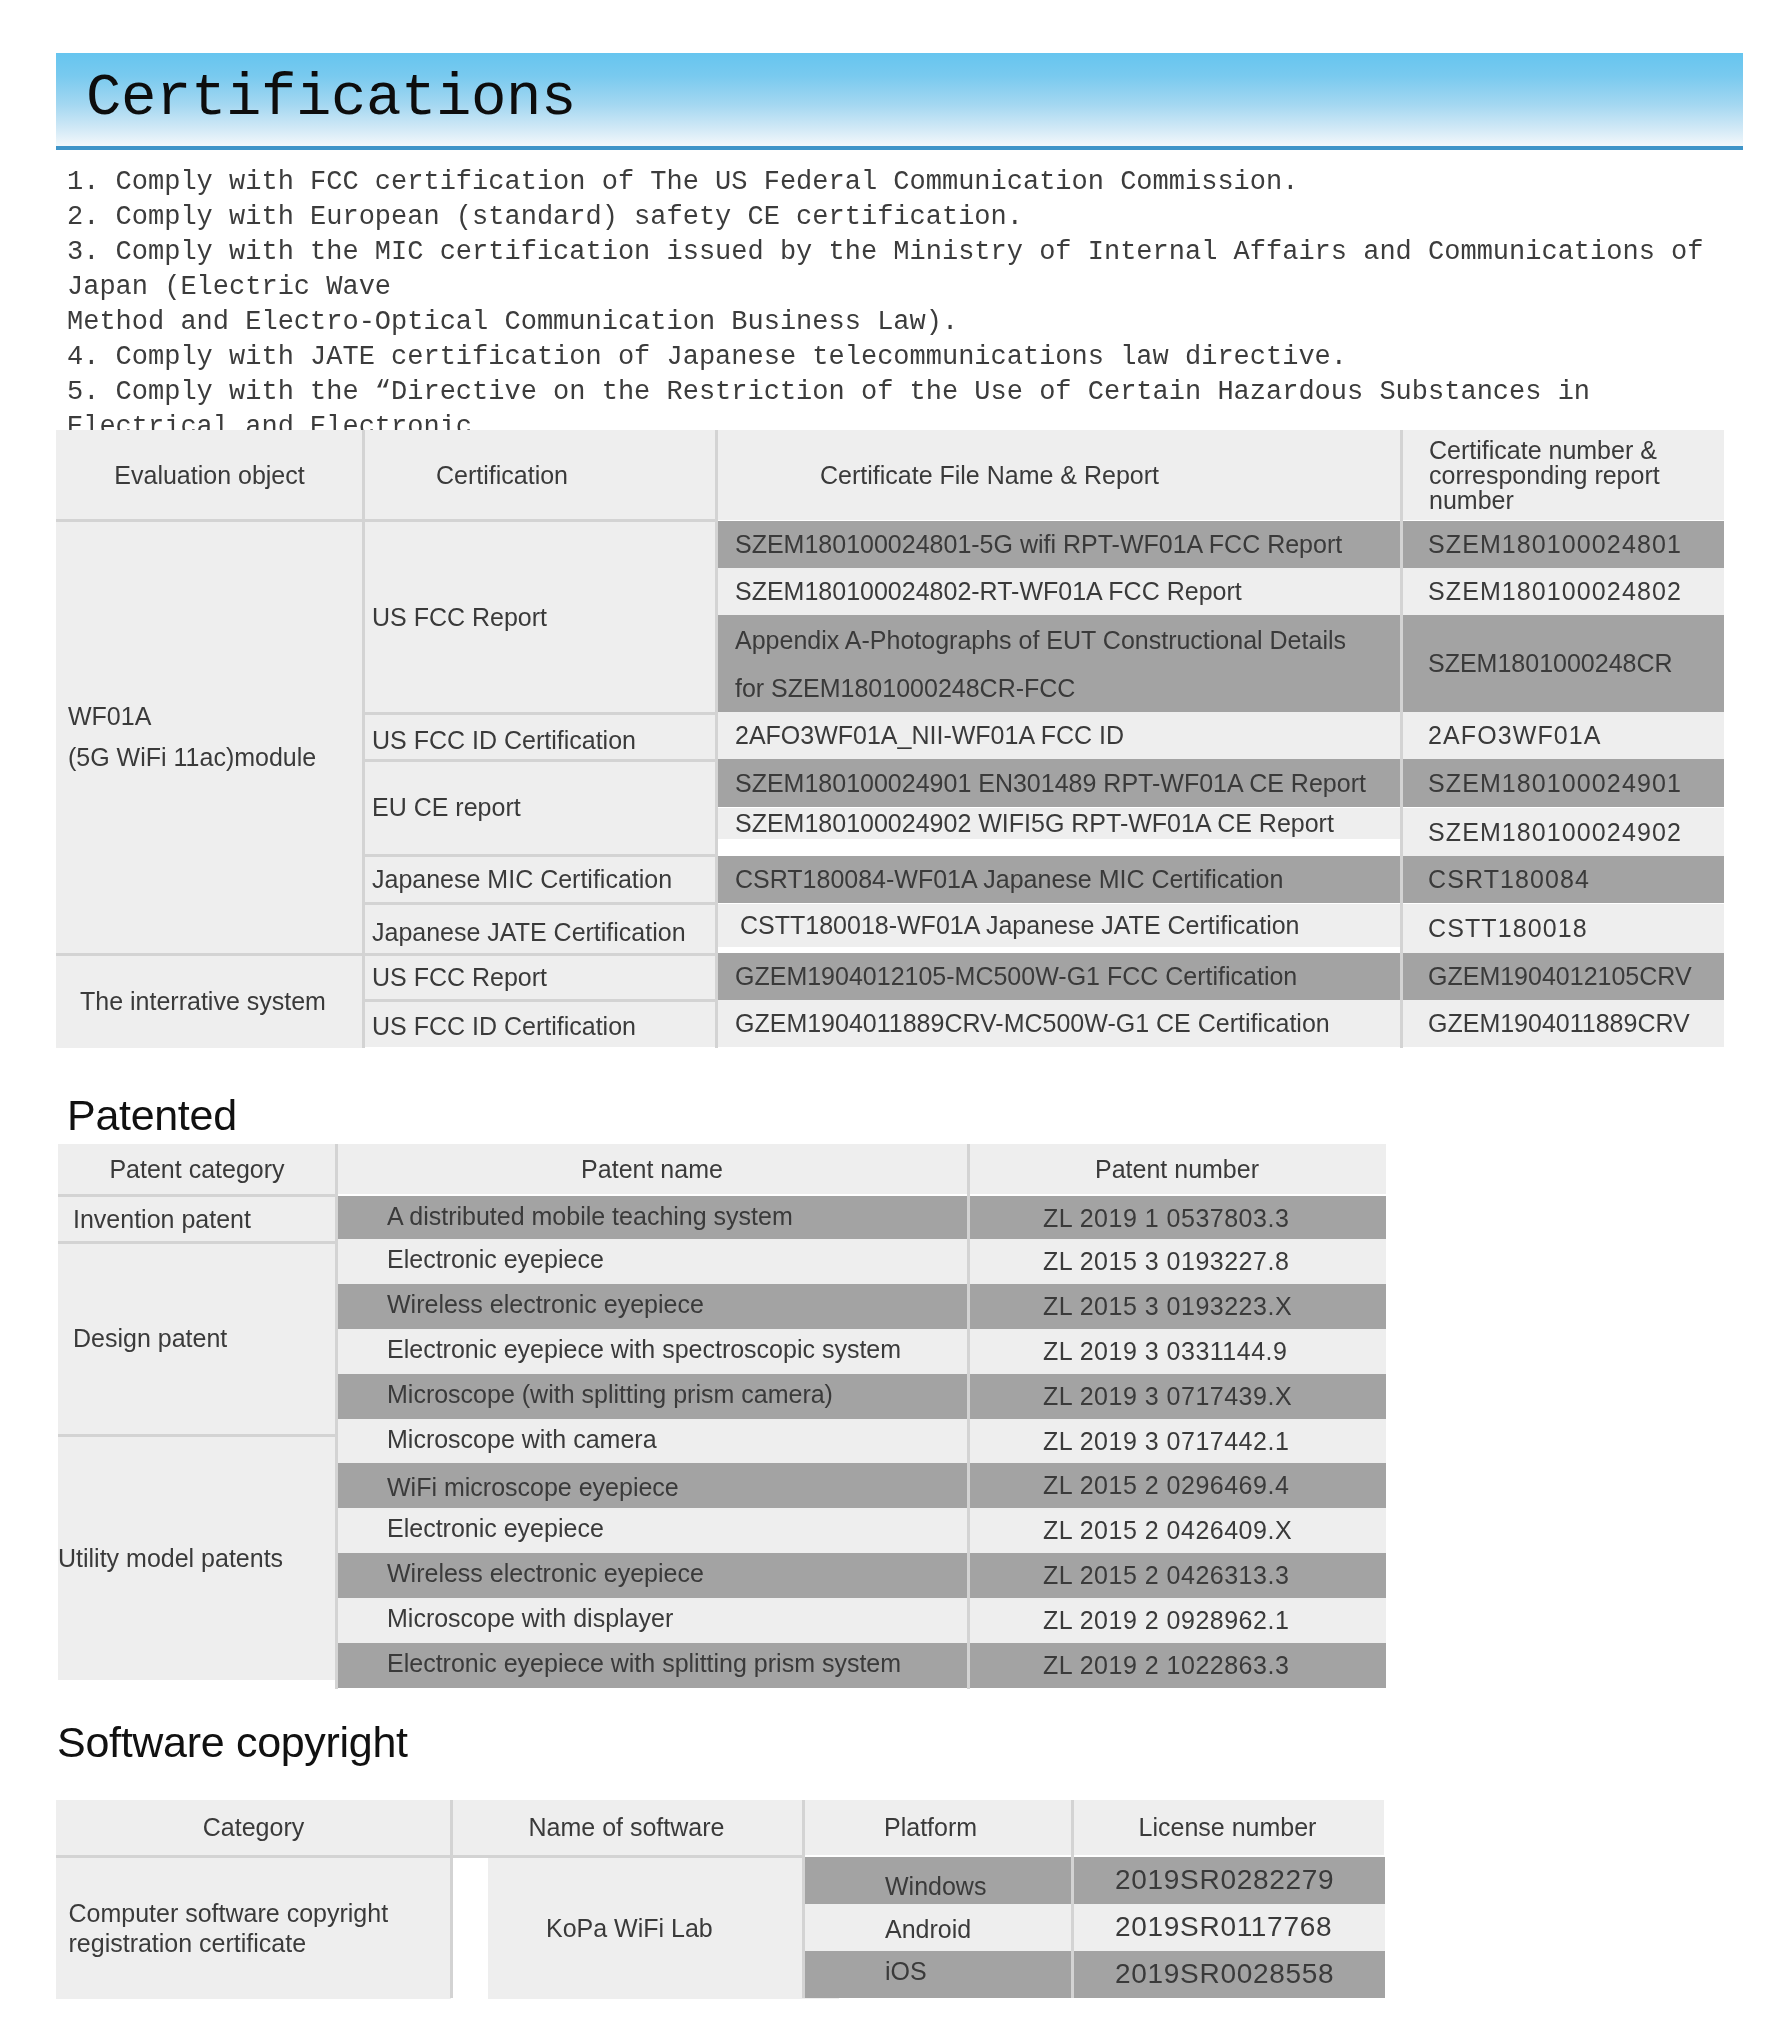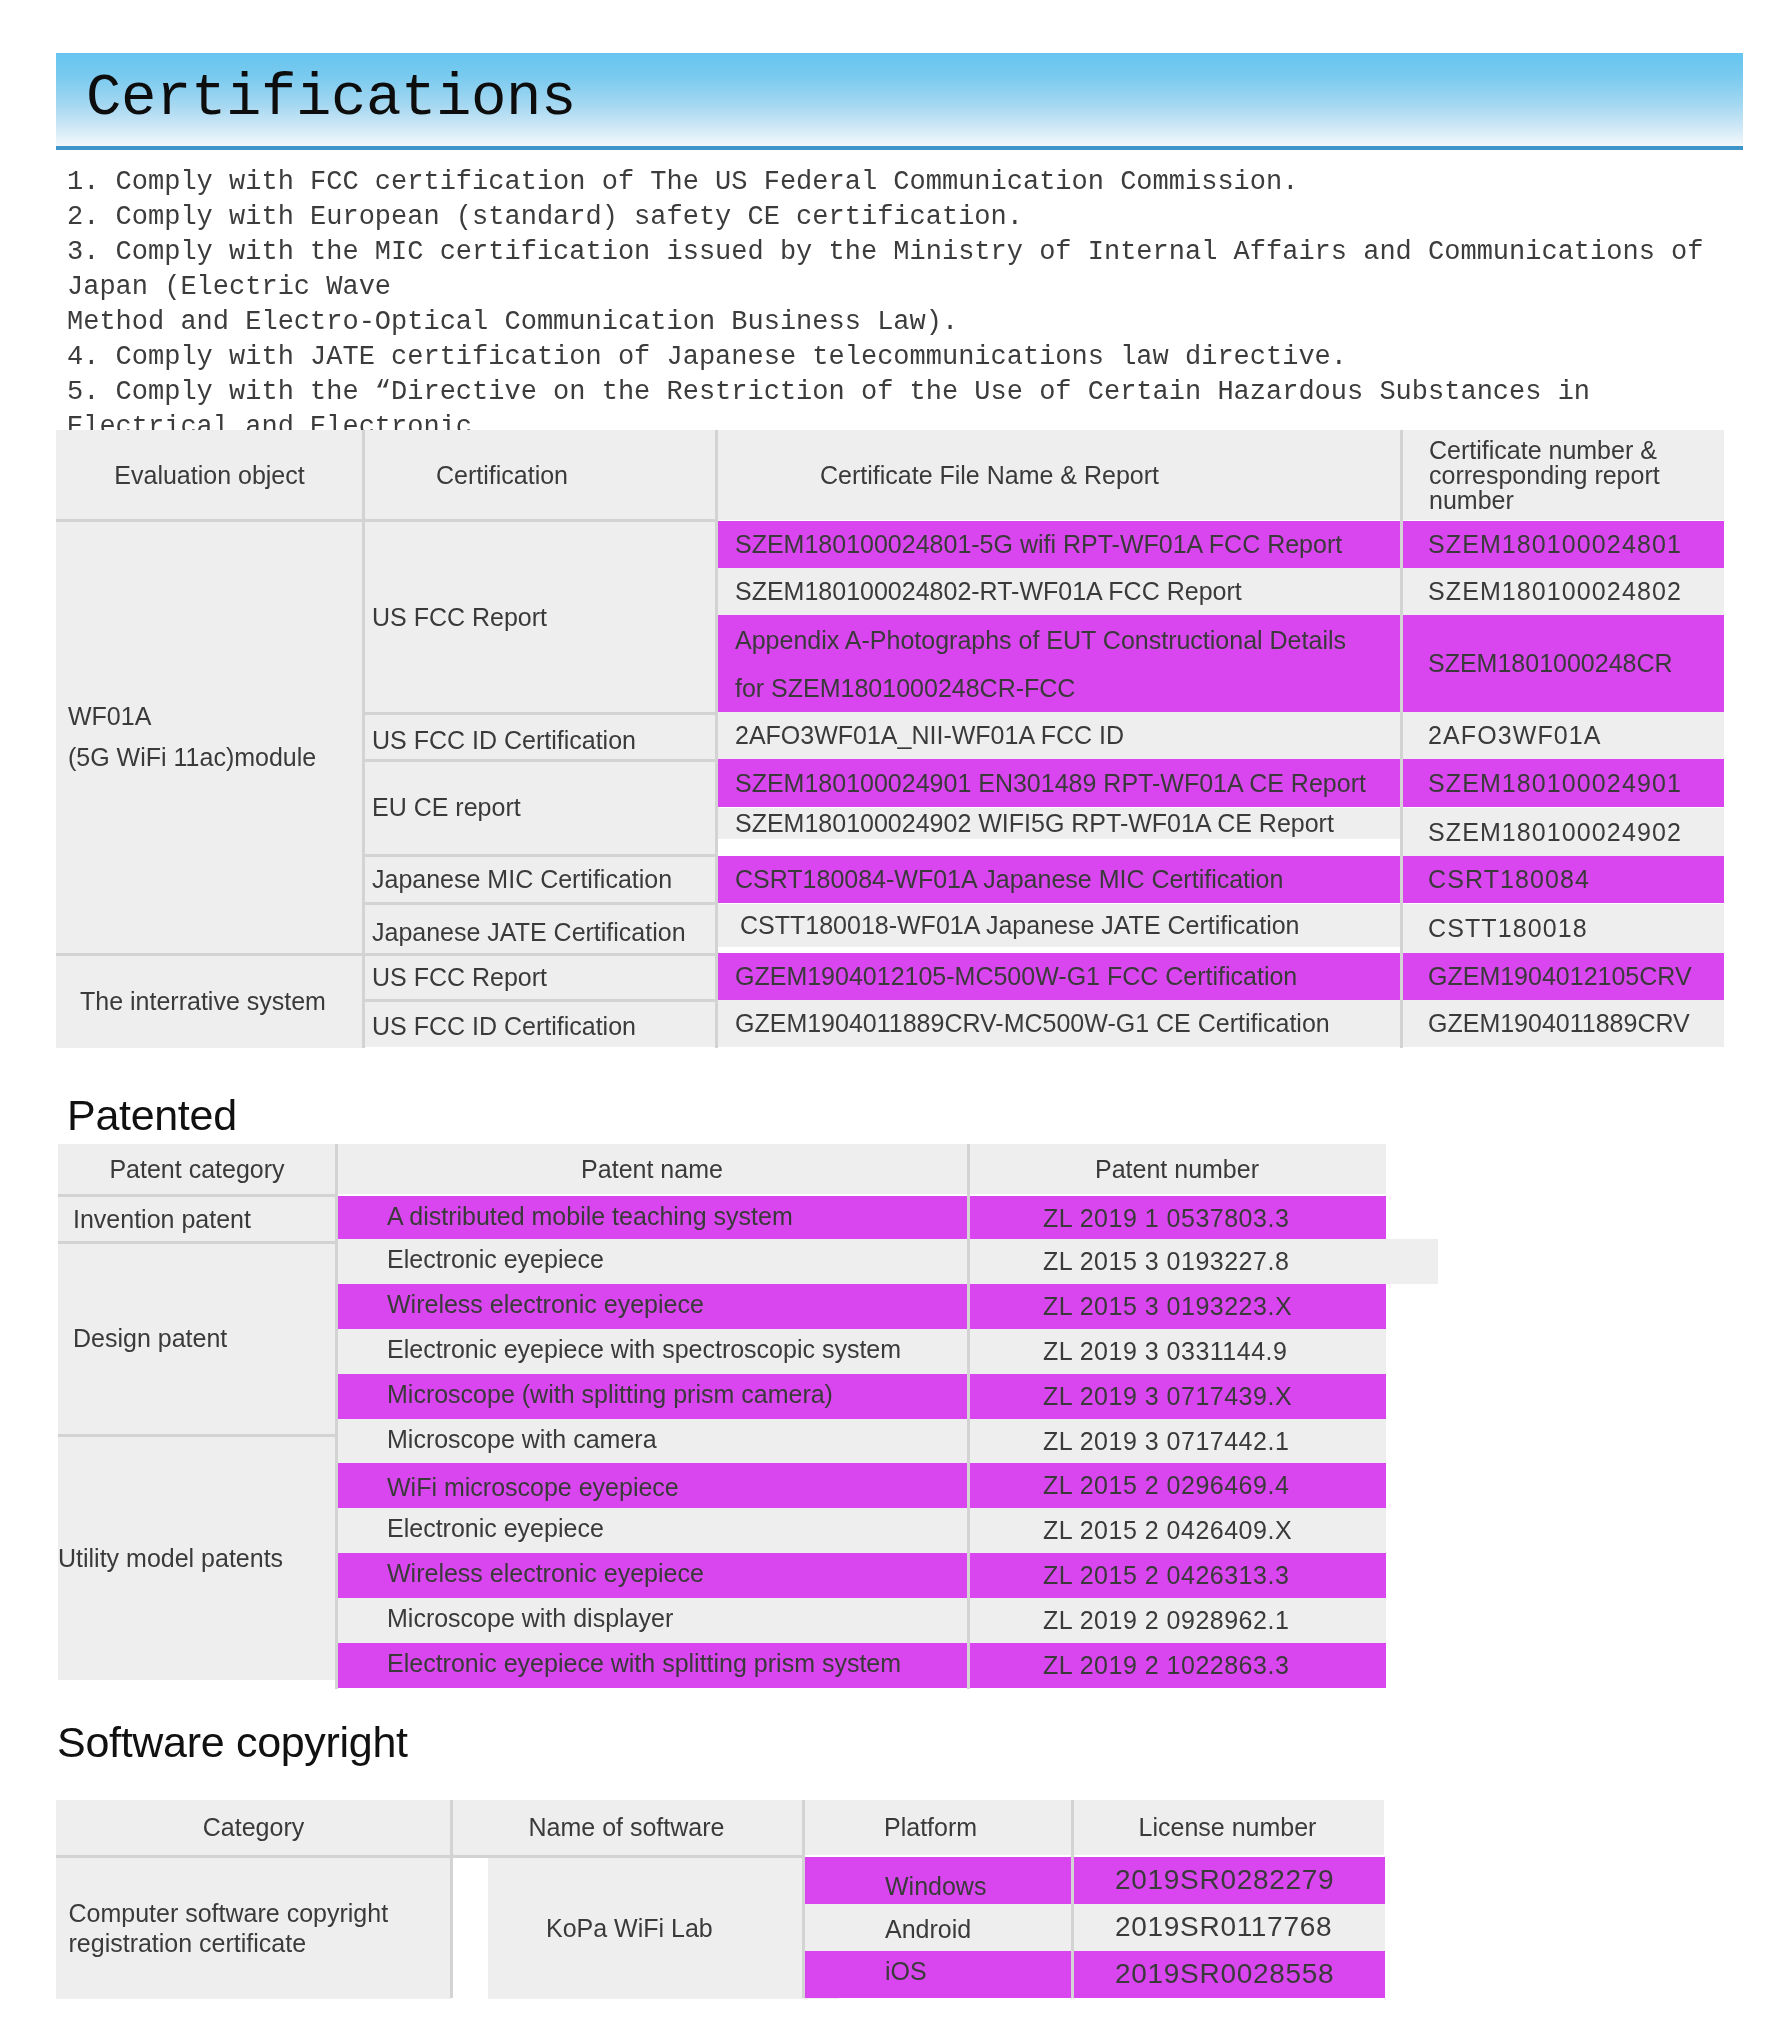--- a/index.html
+++ b/index.html
@@ -12,21 +12,21 @@
   .banner-line { left: 56px; top: 146px; width: 1687px; height: 3.6px; background: #3e94c8; }
   .banner-title { left: 86px; top: 63px; font-size: 59px; color: #0d0d0d; letter-spacing: -0.4px; line-height: 72px; }
 
   
   .intro { left: 67px; top: 165px; width: 1675px; font-size: 27px; line-height: 35px; color: #3c3c3c; }
   .intro p { margin: 0; }
 
   
   .cell { position: absolute; box-sizing: border-box; display: flex; align-items: center; font-size: 25px; color: #3a3a3a; line-height: 1.15; }
   .bg-g { background: #eeeeee; }
-  .bg-w { background: #d946ef; }
+  .bg-w { background: #a3a3a3; }
   .vline { position: absolute; width: 2.7px; background: #d3d3d3; }
   .hline { position: absolute; height: 2.7px; background: #d3d3d3; }
 
   .section-title { position: absolute; font-size: 43px; color: #111111; letter-spacing: -0.3px; }
   .center { justify-content: center; text-align: center; }
 </style>
 </head>
 <body>
 
 <div class="abs banner"></div>
@@ -118,21 +118,21 @@
   <div class="cell bg-g center" style="left:968px;top:1144px;width:418px;height:50px;">Patent number</div>
 
   <div class="cell bg-g" style="left:58px;top:1196px;width:278px;height:46px;padding-left:15px;">Invention patent</div>
   <div class="cell bg-g" style="left:58px;top:1243px;width:278px;height:191px;padding-left:15px;">Design patent</div>
   <div class="cell bg-g" style="left:58px;top:1436px;width:278px;height:244px;padding-left:0;">Utility model patents</div>
 
   <div class="cell bg-w" style="left:337px;top:1196px;width:632px;height:44px;padding-left:50px;padding-bottom:3.6px;">A distributed mobile teaching system</div>
   <div class="cell bg-w" style="left:970px;top:1196px;width:416px;height:44px;padding-left:73px;letter-spacing:0.5px;">ZL 2019 1 0537803.3</div>
 
   <div class="cell bg-g" style="left:337px;top:1239px;width:632px;height:45px;padding-left:50px;padding-bottom:3.6px;">Electronic eyepiece</div>
-  <div class="cell bg-g" style="left:970px;top:1239px;width:468px;height:45px;padding-left:73px;letter-spacing:0.5px;">ZL 2015 3 0193227.8</div>
+  <div class="cell bg-g" style="left:970px;top:1239px;width:416px;height:45px;padding-left:73px;letter-spacing:0.5px;">ZL 2015 3 0193227.8</div>
 
   <div class="cell bg-w" style="left:337px;top:1284px;width:632px;height:45px;padding-left:50px;padding-bottom:3.6px;">Wireless electronic eyepiece</div>
   <div class="cell bg-w" style="left:970px;top:1284px;width:416px;height:45px;padding-left:73px;letter-spacing:0.5px;">ZL 2015 3 0193223.X</div>
 
   <div class="cell bg-g" style="left:337px;top:1329px;width:632px;height:45px;padding-left:50px;padding-bottom:3.6px;">Electronic eyepiece with spectroscopic system</div>
   <div class="cell bg-g" style="left:970px;top:1329px;width:416px;height:45px;padding-left:73px;letter-spacing:0.5px;">ZL 2019 3 0331144.9</div>
 
   <div class="cell bg-w" style="left:337px;top:1374px;width:632px;height:45px;padding-left:50px;padding-bottom:3.6px;">Microscope (with splitting prism camera)</div>
   <div class="cell bg-w" style="left:970px;top:1374px;width:416px;height:45px;padding-left:73px;letter-spacing:0.5px;">ZL 2019 3 0717439.X</div>
 

